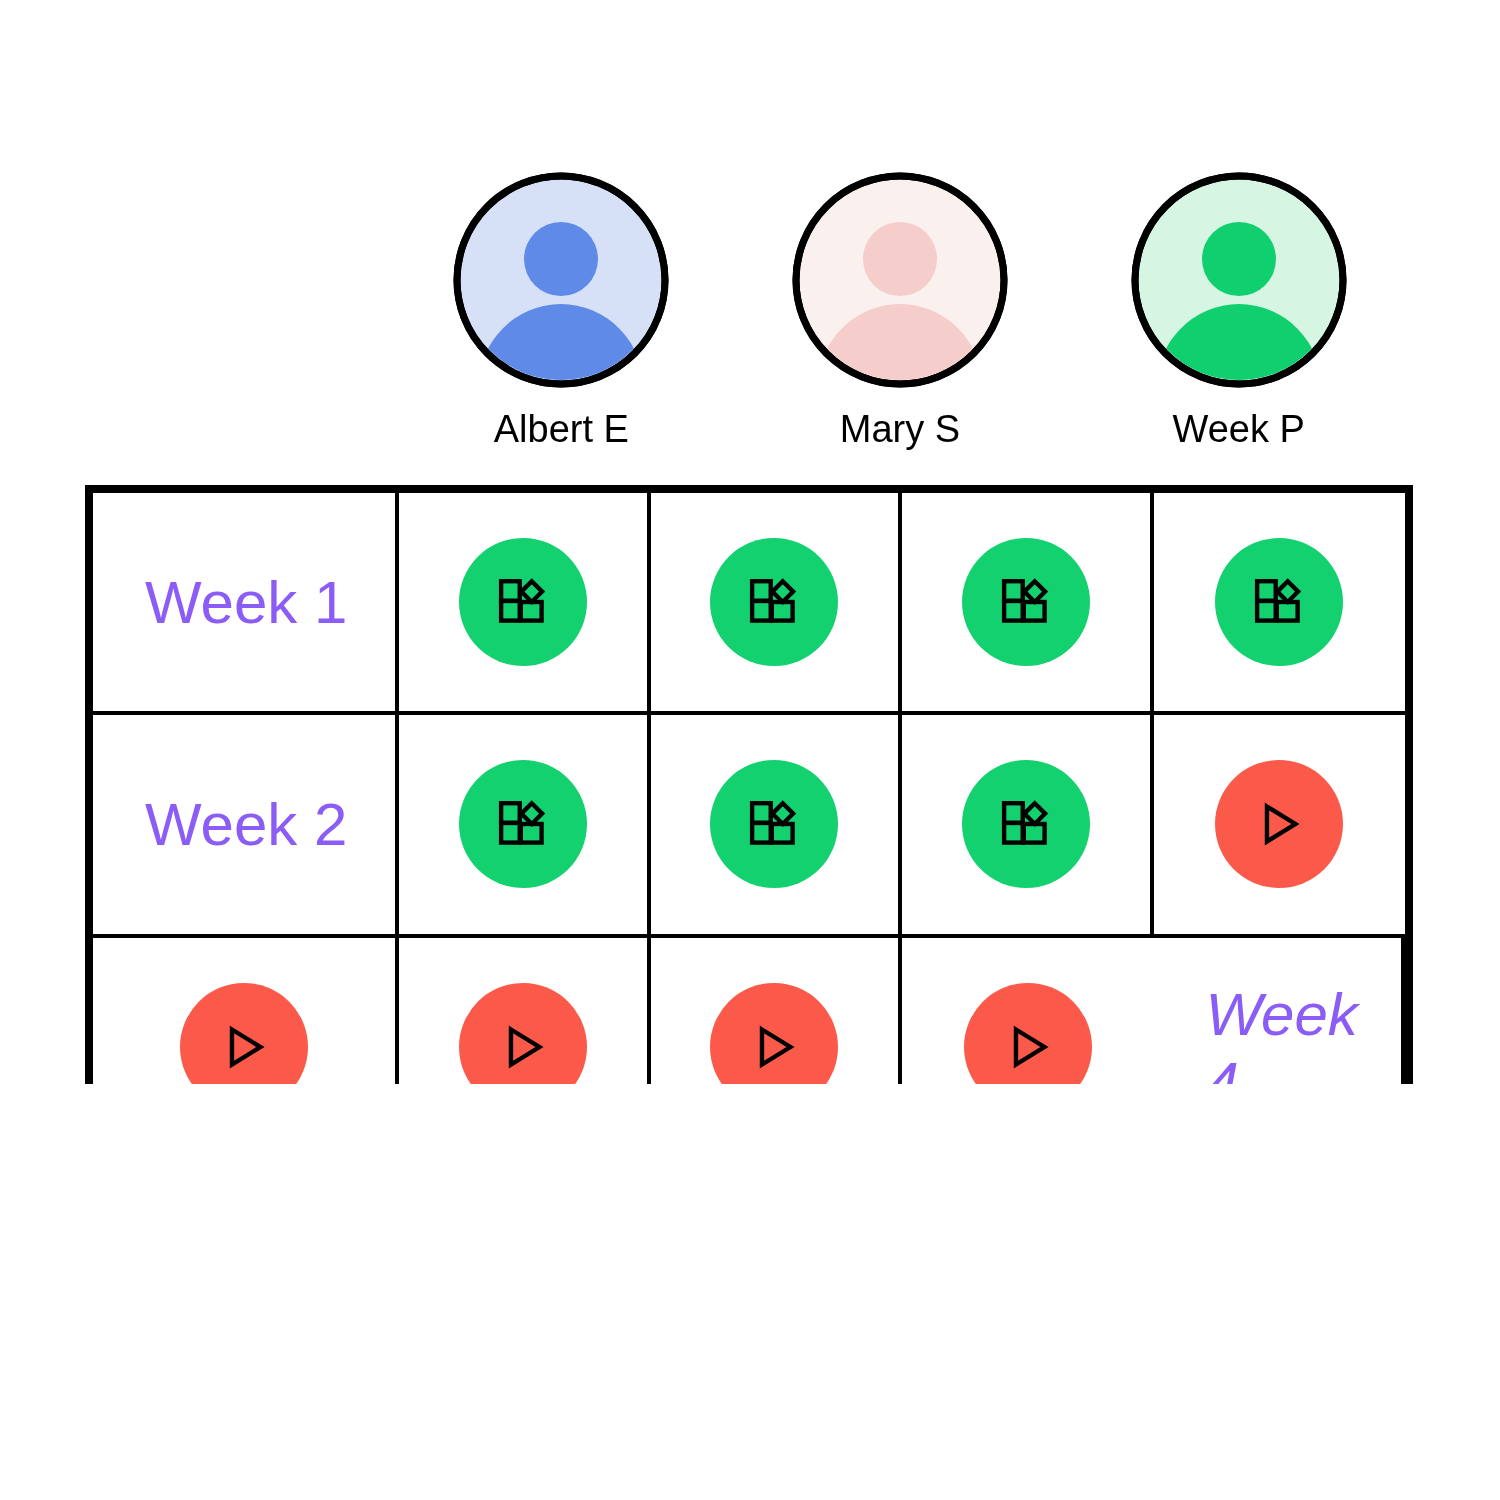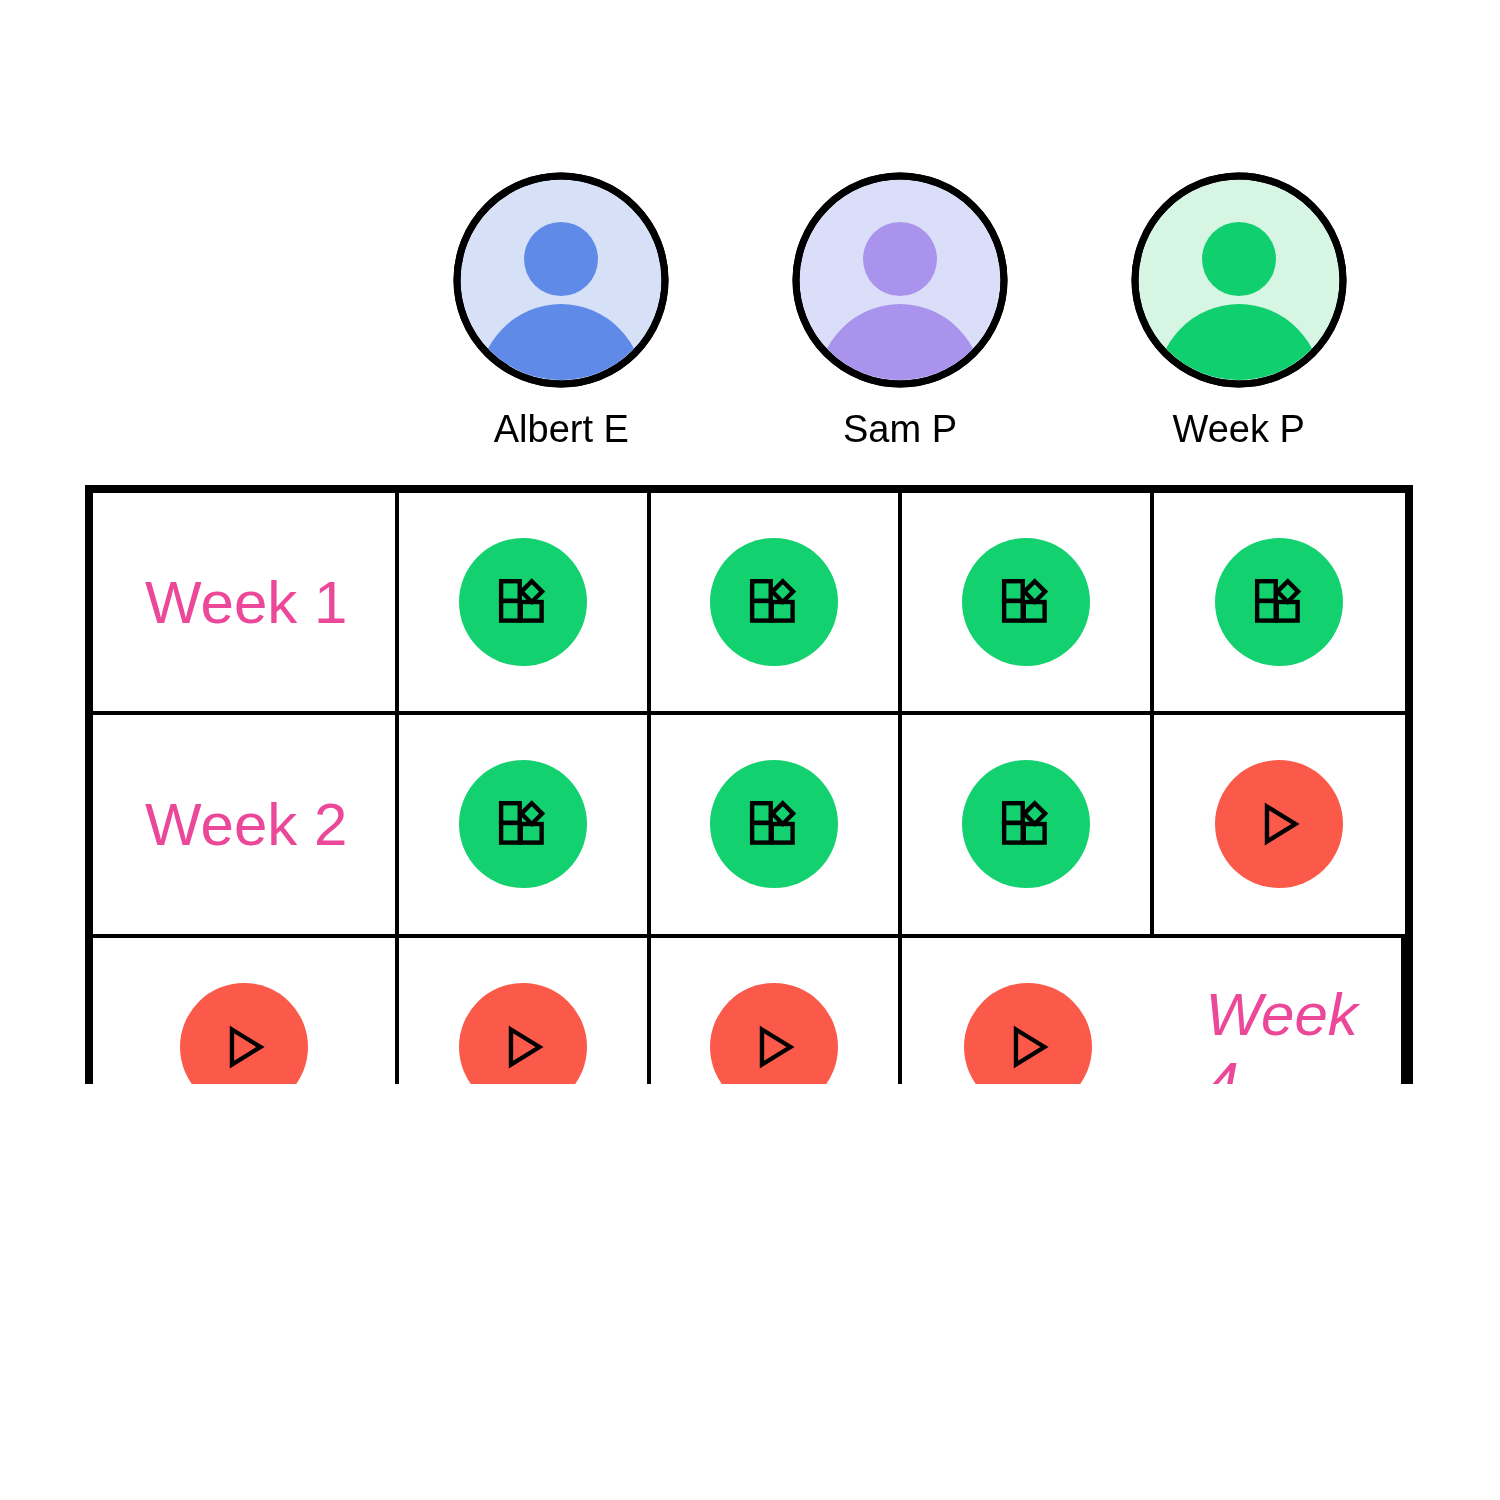--- a/index.html
+++ b/index.html
@@ -34,21 +34,21 @@
   .cell {
     border-right:4px solid #000;
     border-bottom:4px solid #000;
     display:flex; align-items:center; justify-content:center;
     background:#fff;
   }
   .cell.last-col { border-right:none; }
   .cell.last-row { border-bottom:none;font-style:italic; }
   .label-cell {
     justify-content:flex-start; padding-left:52px;
-    font-size:60px; color:#ec4899;
+    font-size:60px; color:#8b5cf6;
   }
   .status-circle {
     width:128px; height:128px; border-radius:50%;
     display:flex; align-items:center; justify-content:center;
   }
   .status-circle svg { width:70px; height:70px; display:block; }
 </style>
 </head>
 <body>
 
@@ -66,37 +66,37 @@
         <circle class="av-bg" cx="108" cy="108" r="104" fill="#d6e1f8" stroke="#000" stroke-width="7"></circle>
         <g clip-path="url(#clip-a0)">
           <circle class="av-person" cx="108" cy="87" r="37" fill="#5f8ae8"></circle>
           <ellipse class="av-person" cx="108" cy="217" rx="83" ry="85" fill="#5f8ae8"></ellipse>
         </g>
         <circle cx="108" cy="108" r="104" fill="none" stroke="#000" stroke-width="7"></circle>
       </svg>
       <div class="person-name">Albert E</div>
     </div>
 
+
     <div class="person">
       <svg class="avatar" viewBox="0 0 216 216">
         <defs>
-            <clipPath id="clip-a1">
+            <clipPath id="clip-a2">
               <circle cx="108" cy="108" r="100"></circle>
             </clipPath>
           </defs>
-        <circle class="av-bg" cx="108" cy="108" r="104" fill="#dbdef9" stroke="#000" stroke-width="7"></circle>
-        <g clip-path="url(#clip-a1)">
-          <circle class="av-person" cx="108" cy="87" r="37" fill="#aa93ec"></circle>
-          <ellipse class="av-person" cx="108" cy="217" rx="83" ry="85" fill="#aa93ec"></ellipse>
+        <circle class="av-bg" cx="108" cy="108" r="104" fill="#faf0ee" stroke="#000" stroke-width="7"></circle>
+        <g clip-path="url(#clip-a2)">
+          <circle class="av-person" cx="108" cy="87" r="37" fill="#f5cdca"></circle>
+          <ellipse class="av-person" cx="108" cy="217" rx="83" ry="85" fill="#f5cdca"></ellipse>
         </g>
         <circle cx="108" cy="108" r="104" fill="none" stroke="#000" stroke-width="7"></circle>
       </svg>
-      <div class="person-name">Sam P</div>
+      <div class="person-name">Mary S</div>
     </div>
-
 
     <div class="person">
       <svg class="avatar" viewBox="0 0 216 216">
         <defs>
             <clipPath id="clip-a3">
               <circle cx="108" cy="108" r="100"></circle>
             </clipPath>
           </defs>
         <circle class="av-bg" cx="108" cy="108" r="104" fill="#d6f5e3" stroke="#000" stroke-width="7"></circle>
         <g clip-path="url(#clip-a3)">

